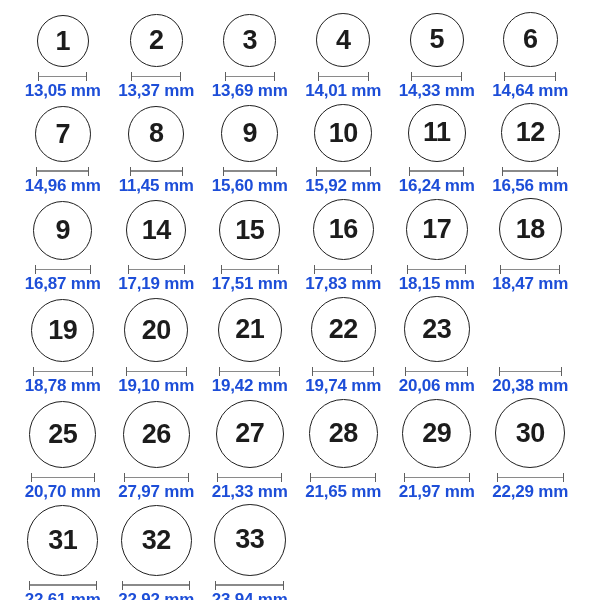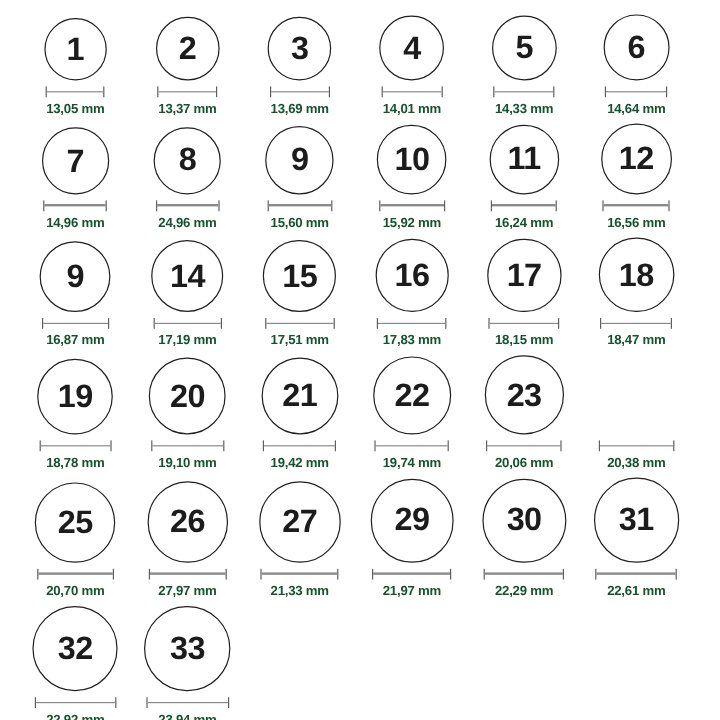--- a/index.html
+++ b/index.html
@@ -32,21 +32,21 @@
     position:relative;height:9px;margin-bottom:2px;
     border-left:1.6px solid #5f5f5f;
     border-right:1.6px solid #5f5f5f;
     box-sizing:border-box;
   }
   .ruler::before{
     content:"";position:absolute;left:0;right:0;top:3.5px;height:1.5px;
     background:#8a8a8a;
   }
   .label{
-    font-weight:bold;font-size:11px;color:#14532d;
+    font-weight:bold;font-size:17px;color:#1d4ed8;
     letter-spacing:-0.2px;line-height:16px;white-space:nowrap;
   }
 </style>
 </head>
 <body>
 
 <div class="grid">
     <div class="cell">
       <div class="circle" style="width: 52px; height: 52px;">
         <span class="num">1</span>
@@ -94,21 +94,21 @@
         <span class="num">7</span>
       </div>
       <div class="ruler" style="width: 52.72px;"></div>
       <div class="label">14,96 mm</div>
     </div>
     <div class="cell">
       <div class="circle" style="width: 56.34px; height: 56.34px;">
         <span class="num">8</span>
       </div>
       <div class="ruler" style="width: 53.34px;"></div>
-      <div class="label">24,96 mm</div>
+      <div class="label">11,45 mm</div>
     </div>
     <div class="cell">
       <div class="circle" style="width: 56.96px; height: 56.96px;">
         <span class="num">9</span>
       </div>
       <div class="ruler" style="width: 53.96px;"></div>
       <div class="label">15,60 mm</div>
     </div>
     <div class="cell">
       <div class="circle" style="width: 57.58px; height: 57.58px;">
@@ -225,20 +225,27 @@
       </div>
       <div class="ruler" style="width: 64.5px;"></div>
       <div class="label">27,97 mm</div>
     </div>
     <div class="cell">
       <div class="circle" style="width: 68.12px; height: 68.12px;">
         <span class="num">27</span>
       </div>
       <div class="ruler" style="width: 65.12px;"></div>
       <div class="label">21,33 mm</div>
+    </div>
+    <div class="cell">
+      <div class="circle" style="width: 68.74px; height: 68.74px;">
+        <span class="num">28</span>
+      </div>
+      <div class="ruler" style="width: 65.74px;"></div>
+      <div class="label">21,65 mm</div>
     </div>
     <div class="cell">
       <div class="circle" style="width: 69.36px; height: 69.36px;">
         <span class="num">29</span>
       </div>
       <div class="ruler" style="width: 66.36px;"></div>
       <div class="label">21,97 mm</div>
     </div>
     <div class="cell">
       <div class="circle" style="width: 69.98px; height: 69.98px;">

